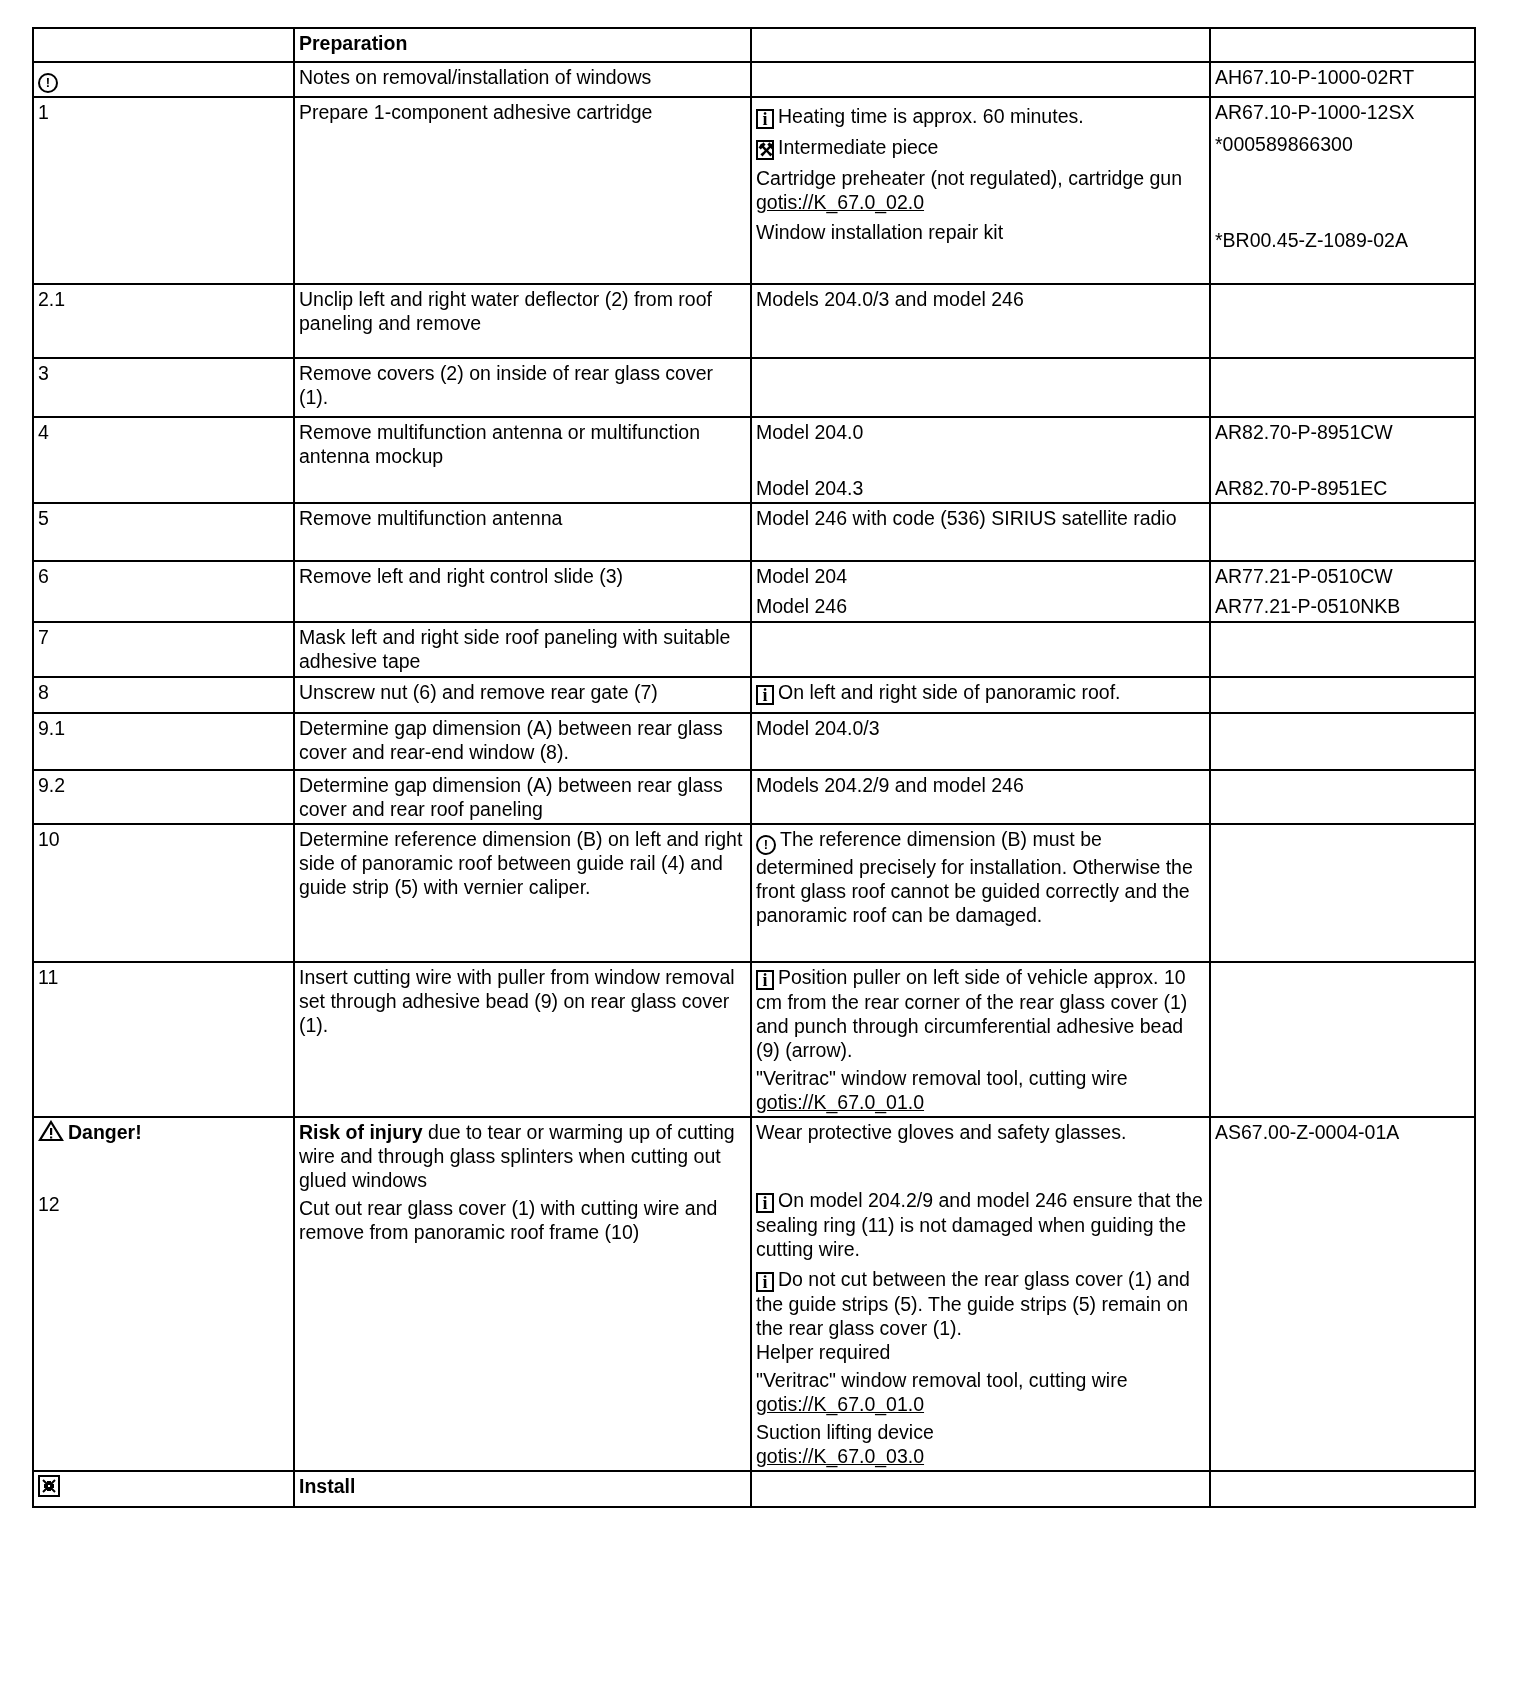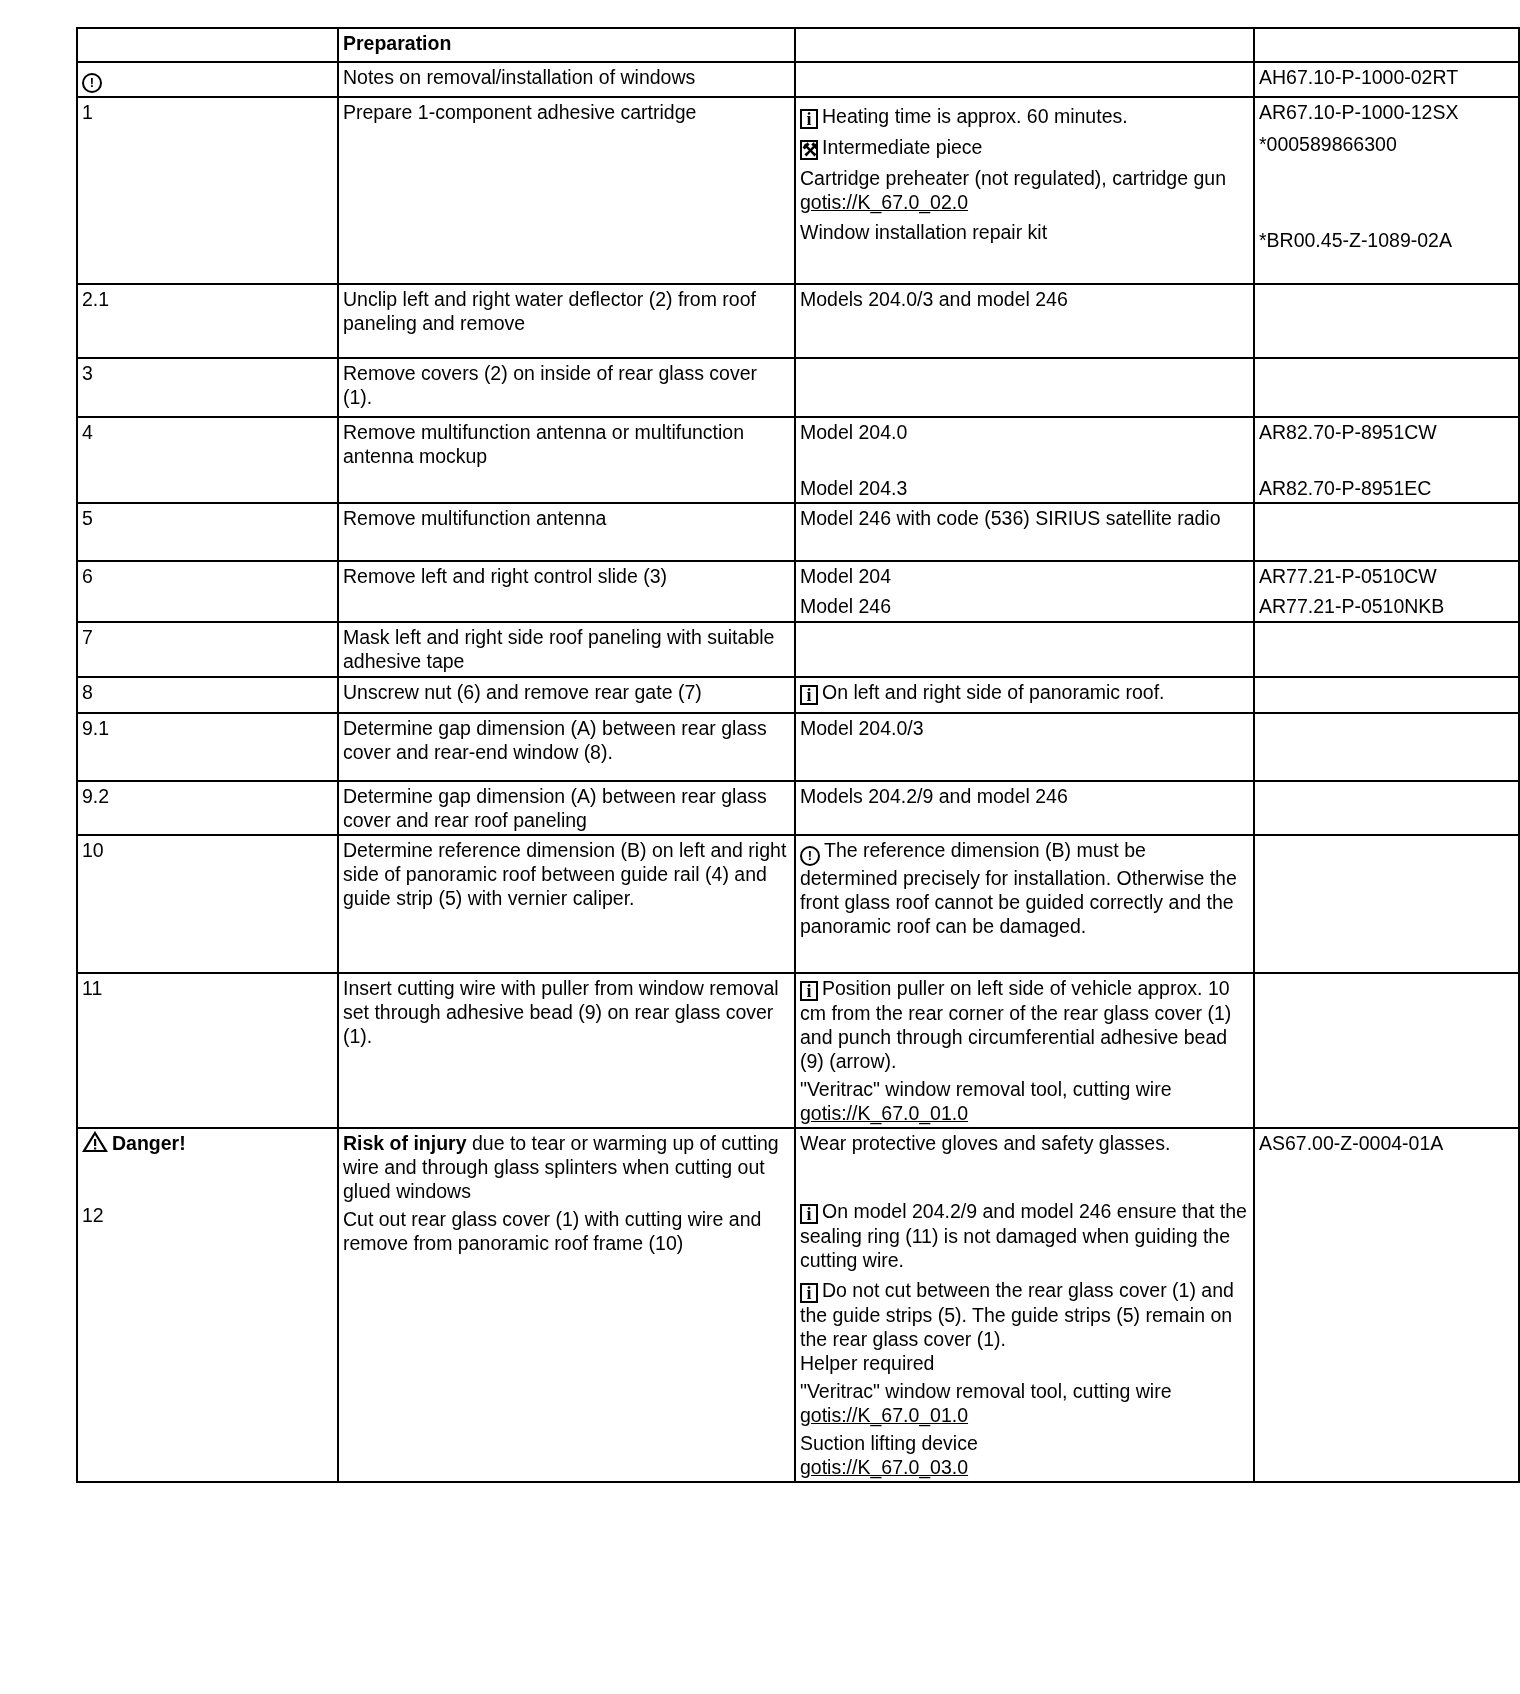--- a/index.html
+++ b/index.html
@@ -1,19 +1,19 @@
 <!DOCTYPE html>
 <html><head>
 <meta charset="utf-8">
 <style>
   html, body { margin: 0; padding: 0; background: #ffffff; }
   body { width: 1520px; height: 1694px; position: relative; overflow: hidden;
          font-family: "Liberation Sans", sans-serif; color: #000; }
   table.doc { position: absolute; left: 32px; top: 27px; width: 1442px;
-              border-collapse: collapse; table-layout: fixed; font-size: 19.5px; line-height: 24px; margin-left: 44px; }
+              border-collapse: collapse; table-layout: fixed; font-size: 19.5px; line-height: 24px; }
   table.doc td { border: 2px solid #000; vertical-align: top; padding: 2px 6px 2px 4px; }
   col.c1 { width: 261px; } col.c2 { width: 457px; } col.c3 { width: 459px; } col.c4 { width: 265px; }
   .b { font-weight: bold; }
   .line { display: block; }
   .link { text-decoration: underline; }
   .icon-box { display: inline-block; width: 18px; height: 20px; border: 2px solid #000; box-sizing: border-box;
               text-align: center; font-family: "Liberation Serif", serif; font-weight: bold; font-size: 18px;
               line-height: 17px; vertical-align: -2px; margin-right: 4px; }
   .icon-circle { display: inline-block; width: 20px; height: 20px; border: 2px solid #000; border-radius: 50%;
                  box-sizing: border-box; text-align: center; font-weight: bold; font-size: 13px; line-height: 16px;
@@ -124,21 +124,21 @@
       <td></td>
     </tr>
 
     <tr style="height:36px">
       <td>8</td>
       <td>Unscrew nut (6) and remove rear gate (7)</td>
       <td><span class="icon-box">i</span><span>On left and right side of panoramic roof.</span></td>
       <td></td>
     </tr>
 
-    <tr style="height:68px">
+    <tr style="height:57px">
       <td>9.1</td>
       <td>Determine gap dimension (A) between rear glass cover and rear-end window (8).</td>
       <td>Model 204.0/3</td>
       <td></td>
     </tr>
 
     <tr style="height:53px">
       <td>9.2</td>
       <td>Determine gap dimension (A) between rear glass cover and rear roof paneling</td>
       <td>Models 204.2/9 and model 246</td>
@@ -182,14 +182,22 @@
         <span class="line" style="margin-top:6px"><span class="icon-box">i</span><span>Do not cut between the rear glass cover (1) and the guide strips (5). The guide strips (5) remain on the rear glass cover (1).</span></span>
         <span class="line">Helper required</span>
         <span class="line" style="margin-top:4px">"Veritrac" window removal tool, cutting wire</span>
         <span class="line link">gotis://K_67.0_01.0</span>
         <span class="line" style="margin-top:4px">Suction lifting device</span>
         <span class="line link">gotis://K_67.0_03.0</span>
       </td>
       <td>AS67.00-Z-0004-01A</td>
     </tr>
 
+    <tr style="height:36px">
+      <td><span class="icon-contract"><svg width="16" height="16" viewBox="0 0 16 16">
+              <path d="M7 7 L2 2 M7 7 L7 3 M7 7 L3 7 M9 7 L14 2 M9 7 L9 3 M9 7 L13 7 M7 9 L2 14 M7 9 L7 13 M7 9 L3 9 M9 9 L14 14 M9 9 L9 13 M9 9 L13 9" stroke="#000" stroke-width="2" fill="none"></path>
+            </svg></span></td>
+      <td class="b">Install</td>
+      <td></td>
+      <td></td>
+    </tr>
   </tbody>
 </table>
 
 </body></html>

